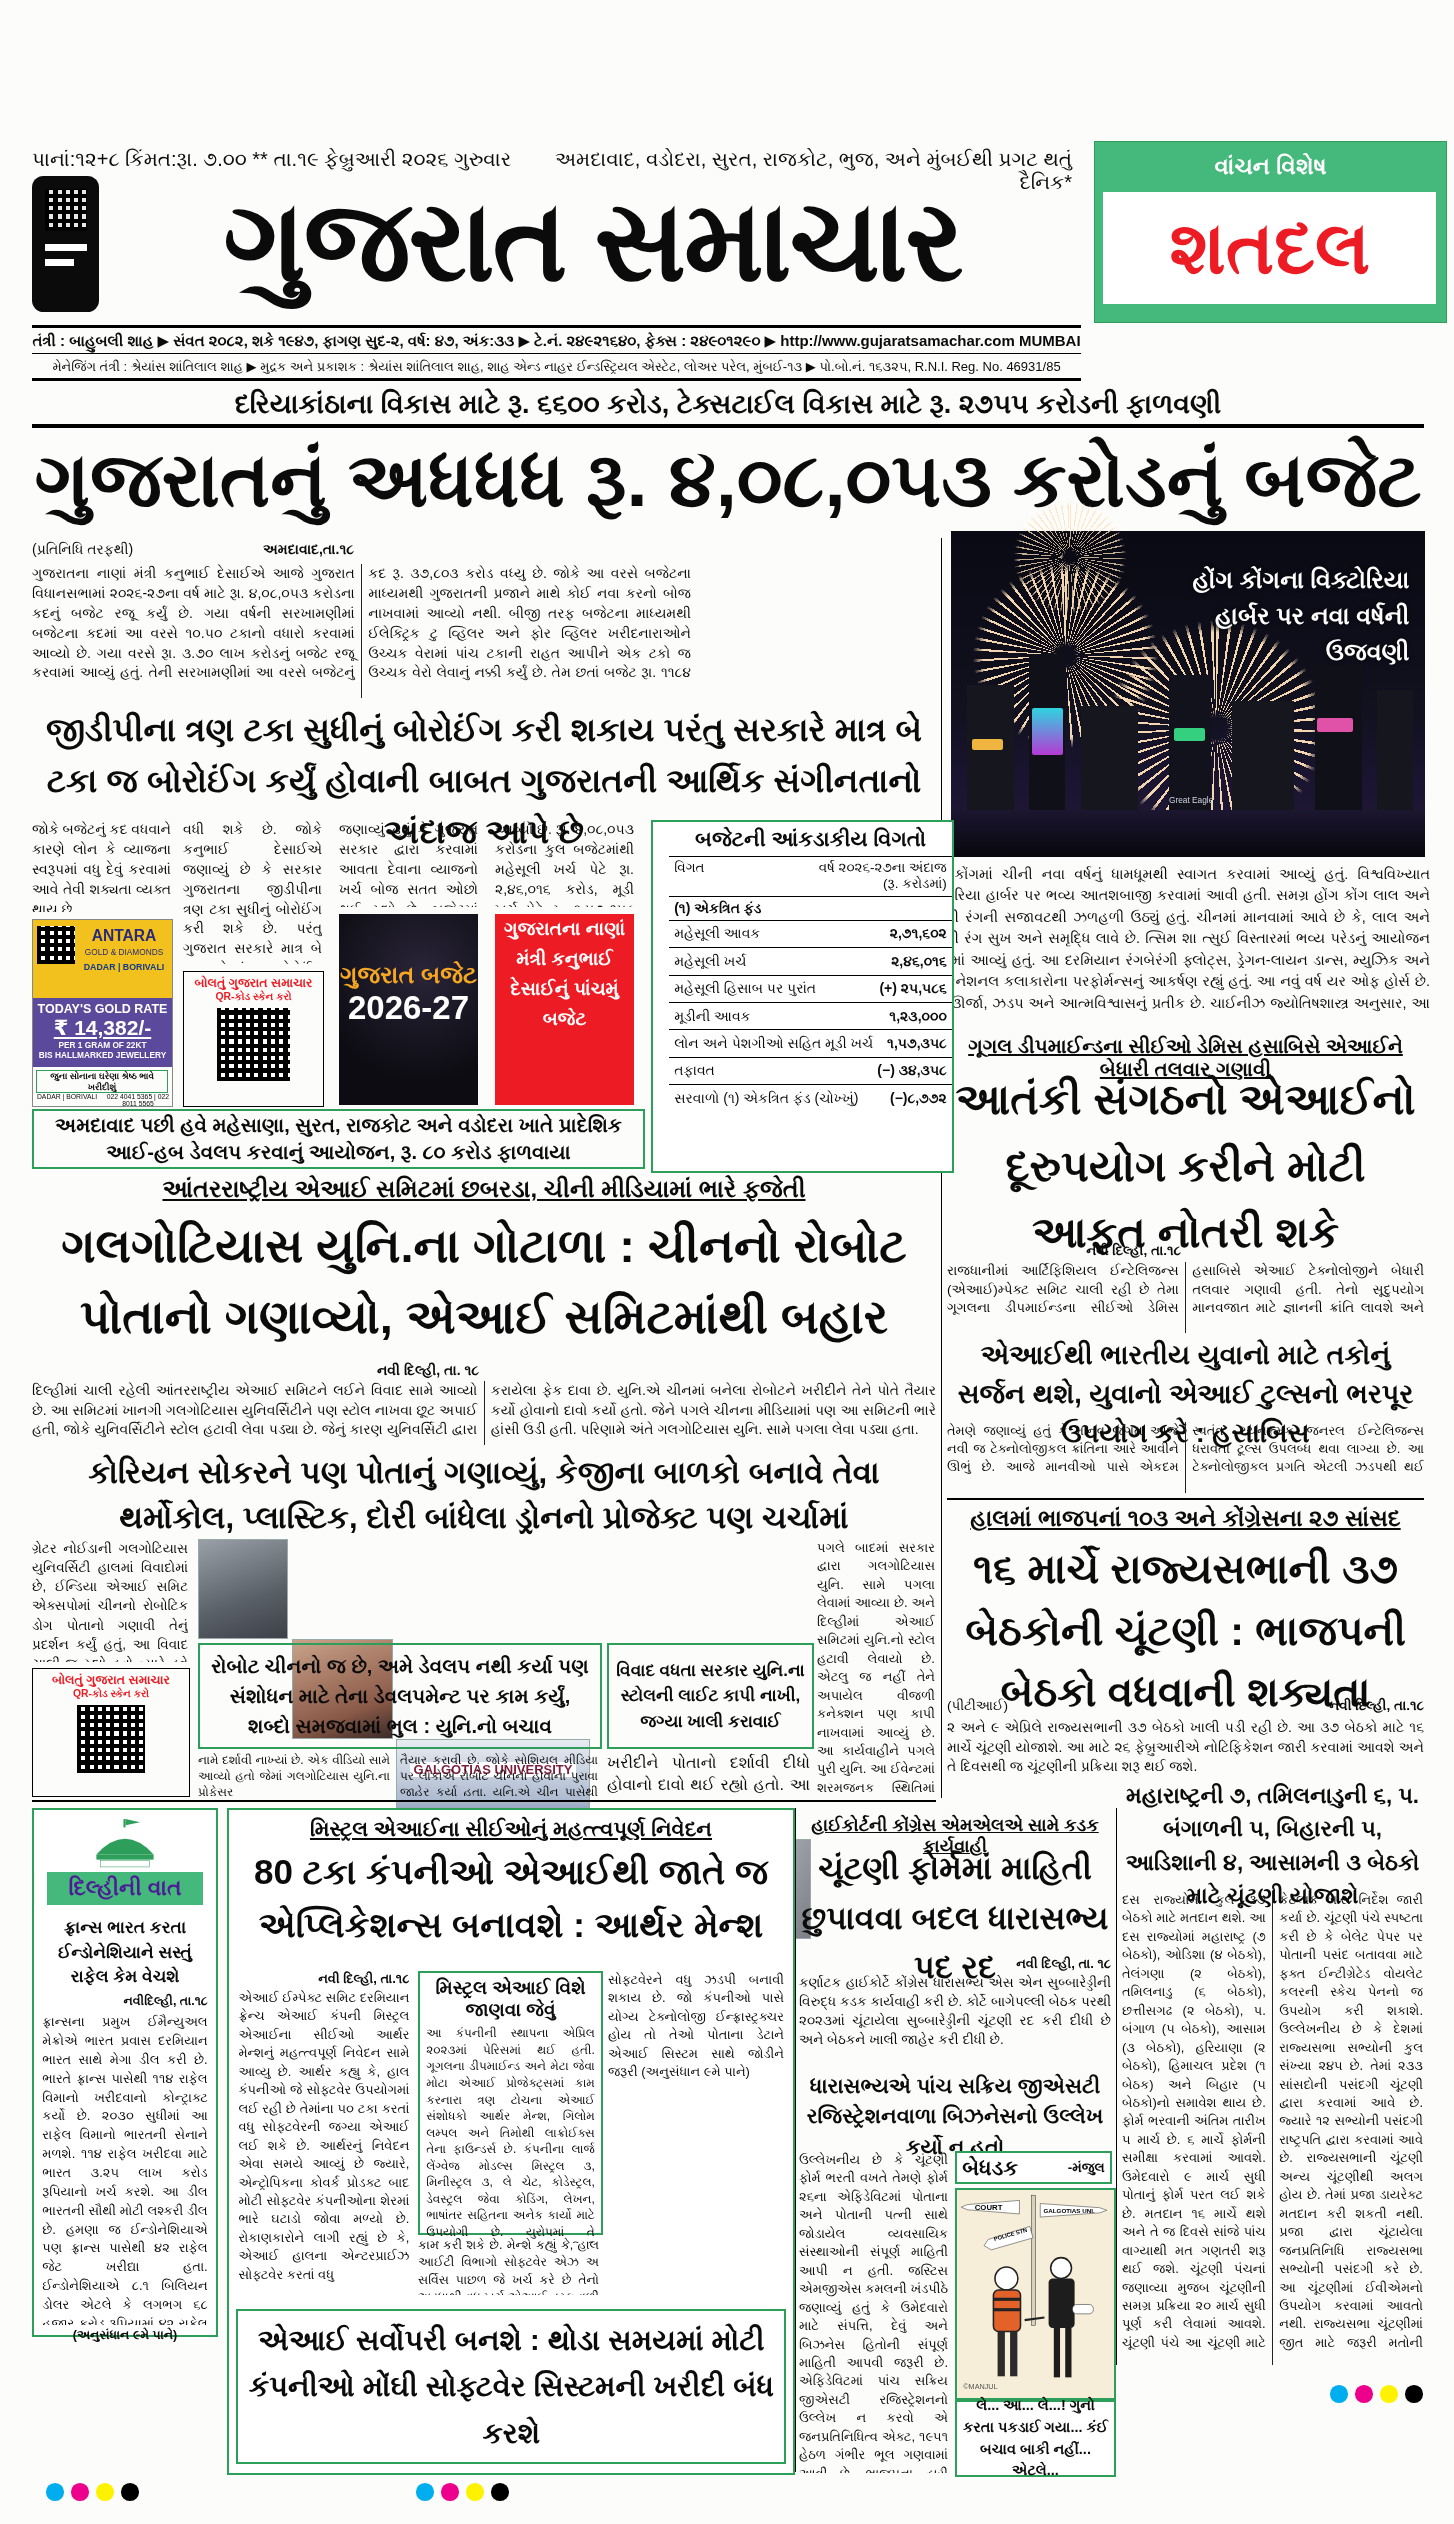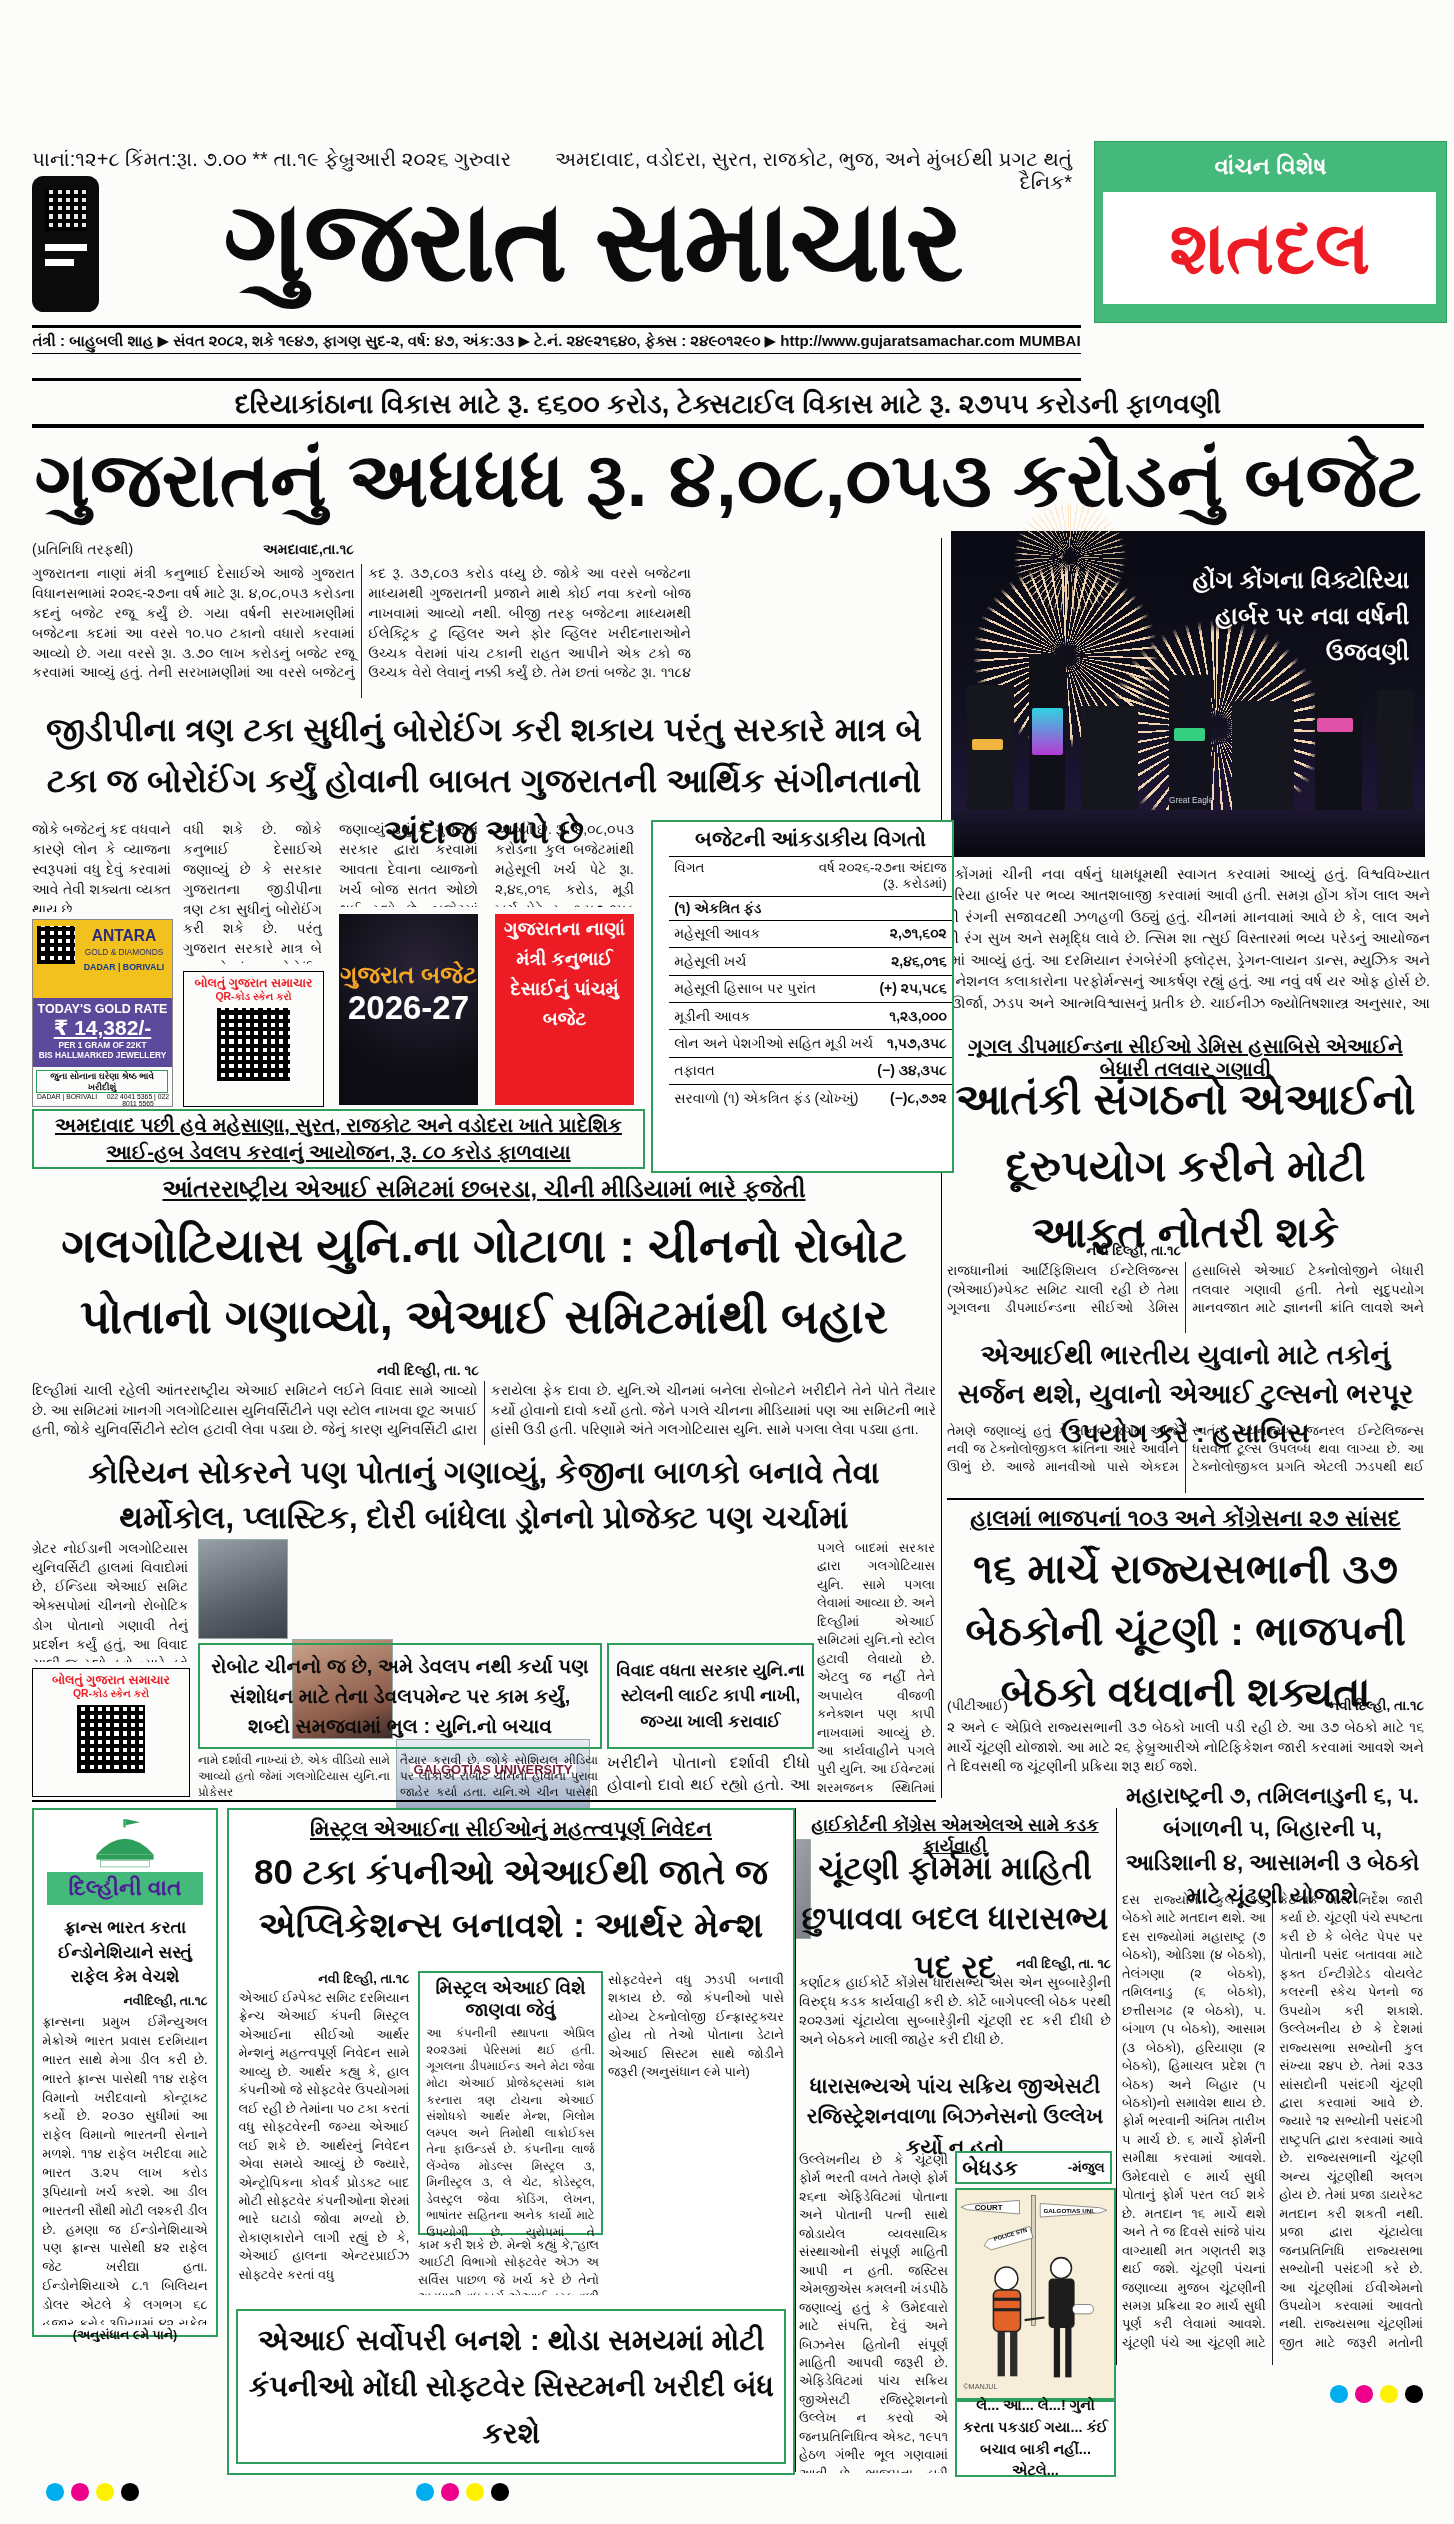--- a/index.html
+++ b/index.html
@@ -46,20 +46,21 @@
   <div class="ab" style="left:1094px;top:141px;width:351px;height:180px;background:#45b97c;border:1px solid #2e9e5b;">
     <div class="c b" style="margin-top:11.4px;font-size:23px;color:#fff;">વાંચન વિશેષ</div>
     <div class="ab c" style="left:8.3px;top:50px;width:333px;height:112px;background:#fff;">
       <span class="b" style="font-size:73px;line-height:112px;color:#ed1c24;">શતદલ</span>
     </div>
   </div>
 
   <div class="ab rule" style="left:32px;top:325px;width:1049px;height:2.6px;"></div>
   <div class="ab b c" style="left:32px;top:332px;width:1049px;font-size:15px;">તંત્રી : બાહુબલી શાહ ▶ સંવત ૨૦૮૨, શકે ૧૯૪૭, ફાગણ સુદ-૨, વર્ષ: ૪૭, અંક:૩૩ ▶ ટે.નં. ૨૪૯૨૧૬૪૦, ફેક્સ : ૨૪૯૦૧૨૯૦ ▶ http://www.gujaratsamachar.com MUMBAI</div>
   <div class="ab rule" style="left:32px;top:353px;width:1049px;height:1px;"></div>
+  <div class="ab c" style="left:32px;top:359px;width:1049px;font-size:13px;">મેનેજિંગ તંત્રી : શ્રેયાંસ શાંતિલાલ શાહ ▶ મુદ્રક અને પ્રકાશક : શ્રેયાંસ શાંતિલાલ શાહ, શાહ એન્ડ નાહર ઈન્ડસ્ટ્રિયલ એસ્ટેટ, લોઅર પરેલ, મુંબઈ-૧૩ ▶ પો.બો.નં. ૧૬૩૨૫, R.N.I. Reg. No. 46931/85</div>
   <div class="ab rule" style="left:32px;top:378px;width:1049px;height:2.6px;"></div>
 
   <div class="ab c b" style="left:32px;top:389px;width:1392px;font-size:27px;">દરિયાકાંઠાના વિકાસ માટે રૂ. ૬૬૦૦ કરોડ, ટેક્સટાઈલ વિકાસ માટે રૂ. ૨૭૫૫ કરોડની ફાળવણી</div>
   <div class="ab rule" style="left:32px;top:424px;width:1392px;height:3.6px;"></div>
   <div class="ab c b" style="left:32px;top:434px;width:1392px;font-size:76px;line-height:1.2;">ગુજરાતનું અધધધ રૂ. ૪,૦૮,૦૫૩ કરોડનું બજેટ</div>
 
   <div class="ab" style="left:32px;top:541px;width:322px;display:flex;justify-content:space-between;font-size:14px;">
     <span>(પ્રતિનિધિ તરફથી)</span>
     <span class="b">અમદાવાદ,તા.૧૮</span>
   </div>
@@ -160,21 +161,21 @@
         <span style="font-size:14px;">તફાવત</span>
         <span class="b" style="font-size:14px;">(−) ૩૪,૩૫૮</span>
       </div>
     <div style="display:flex;justify-content:space-between;padding:4.7px 5.2px;">
         <span style="font-size:14px;">સરવાળો (૧) એકત્રિત ફંડ (ચોખ્ખું)</span>
         <span class="b" style="font-size:14px;">(−)૮,૭૭૨</span>
       </div>
   </div>
 
   <div class="ab c" style="left:32px;top:1109px;width:609px;height:56px;border:2.1px solid #2e9e5b;display:flex;align-items:center;">
-    <div class="b" style="width:100%;font-size:20px;line-height:1.35;text-decoration:underline;">અમદાવાદ પછી હવે મહેસાણા, સુરત, રાજકોટ અને વડોદરા ખાતે પ્રાદેશિક આઈ-હબ ડેવલપ કરવાનું આયોજન, રૂ. ૮૦ કરોડ ફાળવાયા</div>
+    <div class="b" style="width:100%;font-size:20px;line-height:1.35;">અમદાવાદ પછી હવે મહેસાણા, સુરત, રાજકોટ અને વડોદરા ખાતે પ્રાદેશિક આઈ-હબ ડેવલપ કરવાનું આયોજન, રૂ. ૮૦ કરોડ ફાળવાયા</div>
   </div>
 
   <div class="ab c kick" style="left:32px;top:1175px;width:904px;font-size:24px;">આંતરરાષ્ટ્રીય એઆઈ સમિટમાં છબરડા, ચીની મીડિયામાં ભારે ફજેતી</div>
   <div class="ab c b" style="left:32px;top:1211px;width:904px;font-size:47px;line-height:1.5;">ગલગોટિયાસ યુનિ.ના ગોટાળા : ચીનનો રોબોટ પોતાનો ગણાવ્યો, એઆઈ સમિટમાંથી બહાર</div>
   <div class="ab b r" style="left:32px;top:1362px;width:447px;font-size:14px;">નવી દિલ્હી, તા. ૧૮</div>
   <div class="ab j cols2" style="left:32px;top:1381px;width:904px;height:64px;font-size:14px;line-height:1.4;overflow:hidden;">દિલ્હીમાં ચાલી રહેલી આંતરરાષ્ટ્રીય એઆઈ સમિટને લઈને વિવાદ સામે આવ્યો છે. આ સમિટમાં ખાનગી ગલગોટિયાસ યુનિવર્સિટીને પણ સ્ટોલ નાખવા છૂટ અપાઈ હતી, જોકે યુનિવર્સિટીને સ્ટોલ હટાવી લેવા પડ્યા છે. જેનું કારણ યુનિવર્સિટી દ્વારા કરાયેલા ફેક દાવા છે. યુનિ.એ ચીનમાં બનેલા રોબોટને ખરીદીને તેને પોતે તૈયાર કર્યો હોવાનો દાવો કર્યો હતો. જેને પગલે ચીનના મીડિયામાં પણ આ સમિટની ભારે હાંસી ઉડી હતી. પરિણામે અંતે ગલગોટિયાસ યુનિ. સામે પગલા લેવા પડ્યા હતા.</div>
   <div class="ab c b" style="left:32px;top:1451px;width:904px;font-size:31px;line-height:1.45;">કોરિયન સોકરને પણ પોતાનું ગણાવ્યું, કેજીના બાળકો બનાવે તેવા થર્મોકોલ, પ્લાસ્ટિક, દોરી બાંધેલા ડ્રોનનો પ્રોજેક્ટ પણ ચર્ચામાં</div>
 
   <div class="ab j" style="left:32px;top:1539px;width:156px;height:123px;font-size:13.5px;line-height:1.42;overflow:hidden;">ગ્રેટર નોઈડાની ગલગોટિયાસ યુનિવર્સિટી હાલમાં વિવાદોમાં છે, ઈન્ડિયા એઆઈ સમિટ એક્સપોમાં ચીનનો રોબોટિક ડોગ પોતાનો ગણાવી તેનું પ્રદર્શન કર્યું હતું, આ વિવાદ ચાલી જ રહ્યો હતો ત્યારે હવે કોરિયન સોકર મામલો સામે આવ્યો.</div>
   <div class="ab c" style="left:32px;top:1668px;width:156px;height:127px;border:1.6px solid #000;">

